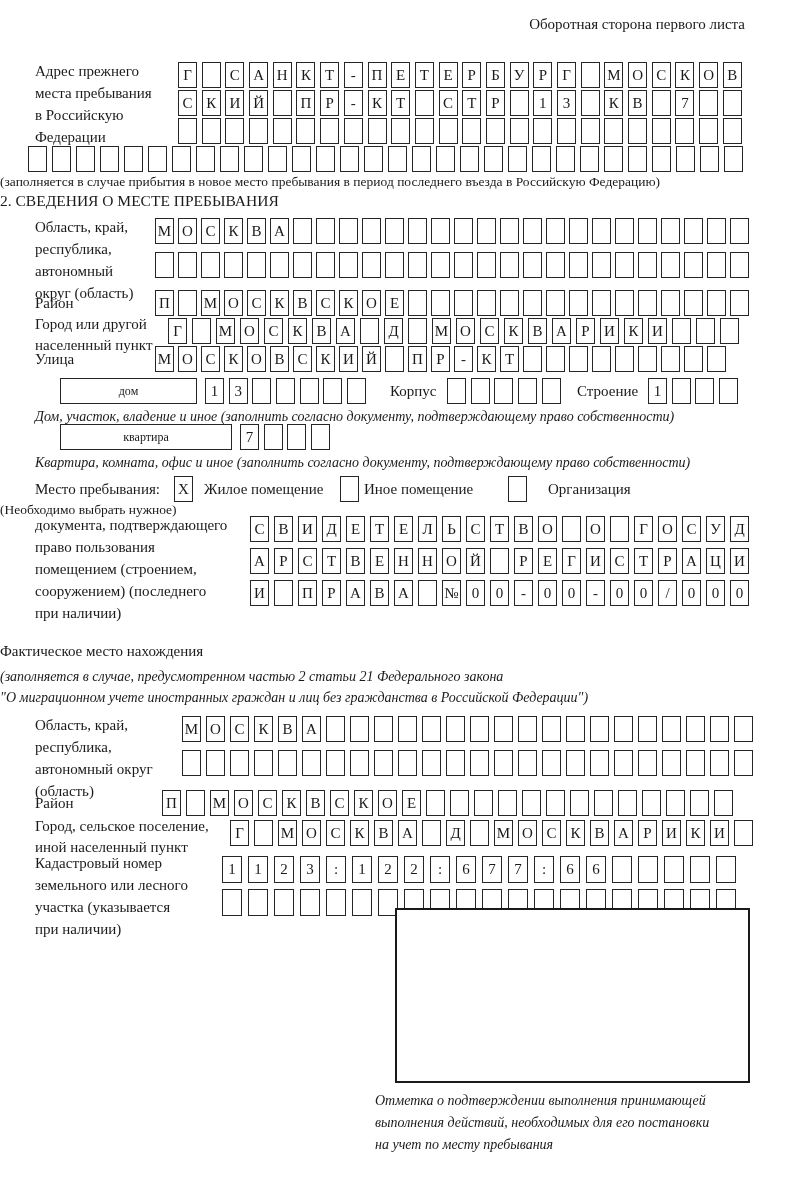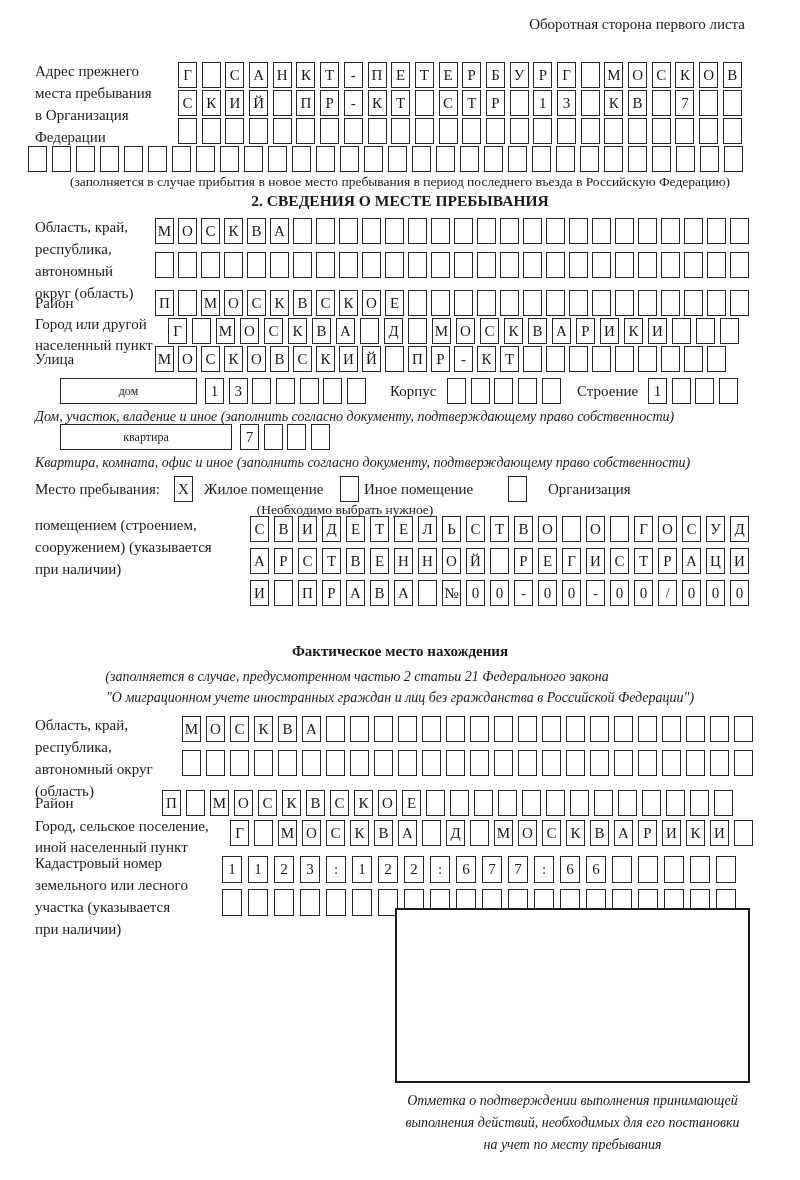--- a/index.html
+++ b/index.html
@@ -15,37 +15,37 @@
     width:19px;height:26px;border:1.6px solid #262626;box-sizing:border-box;
     display:flex;align-items:center;justify-content:center;
     font-size:15px;line-height:1;background:#fff;flex:0 0 auto;
   }
   .cells.cad{gap:6px;}
   .cells.cad .cell{width:20px;height:27px;}
   .label{font-size:15px;line-height:22px;}
   .label2{font-size:15px;line-height:21px;}
   .note{font-size:13.5px;}
   .caption{font-size:14px;font-style:italic;}
-  .title{font-weight:bold;font-size:15.5px;}
+  .title{font-weight:normal;font-size:15.5px;}
   .widebox{
     border:1.6px solid #262626;height:26px;box-sizing:border-box;
     display:flex;align-items:center;justify-content:center;font-size:12px;background:#fff;
   }
   .bigbox{border:2px solid #1a1a1a;box-sizing:border-box;background:#fff;}
-  .center{text-align:center;}
+  .center{text-align:left;}
 </style>
 </head>
 <body>
 
 <div class="abs" style="top:16px;right:55px;font-size:15px">Оборотная сторона первого листа</div>
 
 <div class="abs label" style="left:35px;top:60px">
   <div>Адрес прежнего</div>
   <div>места пребывания</div>
-  <div>в Организация</div>
+  <div>в Российскую</div>
   <div>Федерации</div>
 </div>
 <div class="abs cells" style="left:178px;top:62px">
     <div class="cell">Г</div>
     <div class="cell"></div>
     <div class="cell">С</div>
     <div class="cell">А</div>
     <div class="cell">Н</div>
     <div class="cell">К</div>
     <div class="cell">Т</div>
@@ -347,22 +347,24 @@
 <div class="abs label" style="left:35px;top:478px">Место пребывания:</div>
 <div class="abs cell" style="left:174px;top:476px">X</div>
 <div class="abs label" style="left:204px;top:478px">Жилое помещение</div>
 <div class="abs cell" style="left:340px;top:476px"></div>
 <div class="abs label" style="left:364px;top:478px">Иное помещение</div>
 <div class="abs cell" style="left:508px;top:476px"></div>
 <div class="abs label" style="left:548px;top:478px">Организация</div>
 <div class="abs note center" style="left:0;top:502px;width:690px">(Необходимо выбрать нужное)</div>
 
 <div class="abs label" style="left:35px;top:514px">
+  <div>документа, подтверждающего</div>
+  <div>право пользования</div>
   <div>помещением (строением,</div>
-  <div>сооружением) (указывается</div>
+  <div>сооружением) (последнего</div>
   <div>при наличии)</div>
 </div>
 <div class="abs cells g5" style="left:250px;top:516px">
     <div class="cell">С</div>
     <div class="cell">В</div>
     <div class="cell">И</div>
     <div class="cell">Д</div>
     <div class="cell">Е</div>
     <div class="cell">Т</div>
     <div class="cell">Е</div>

